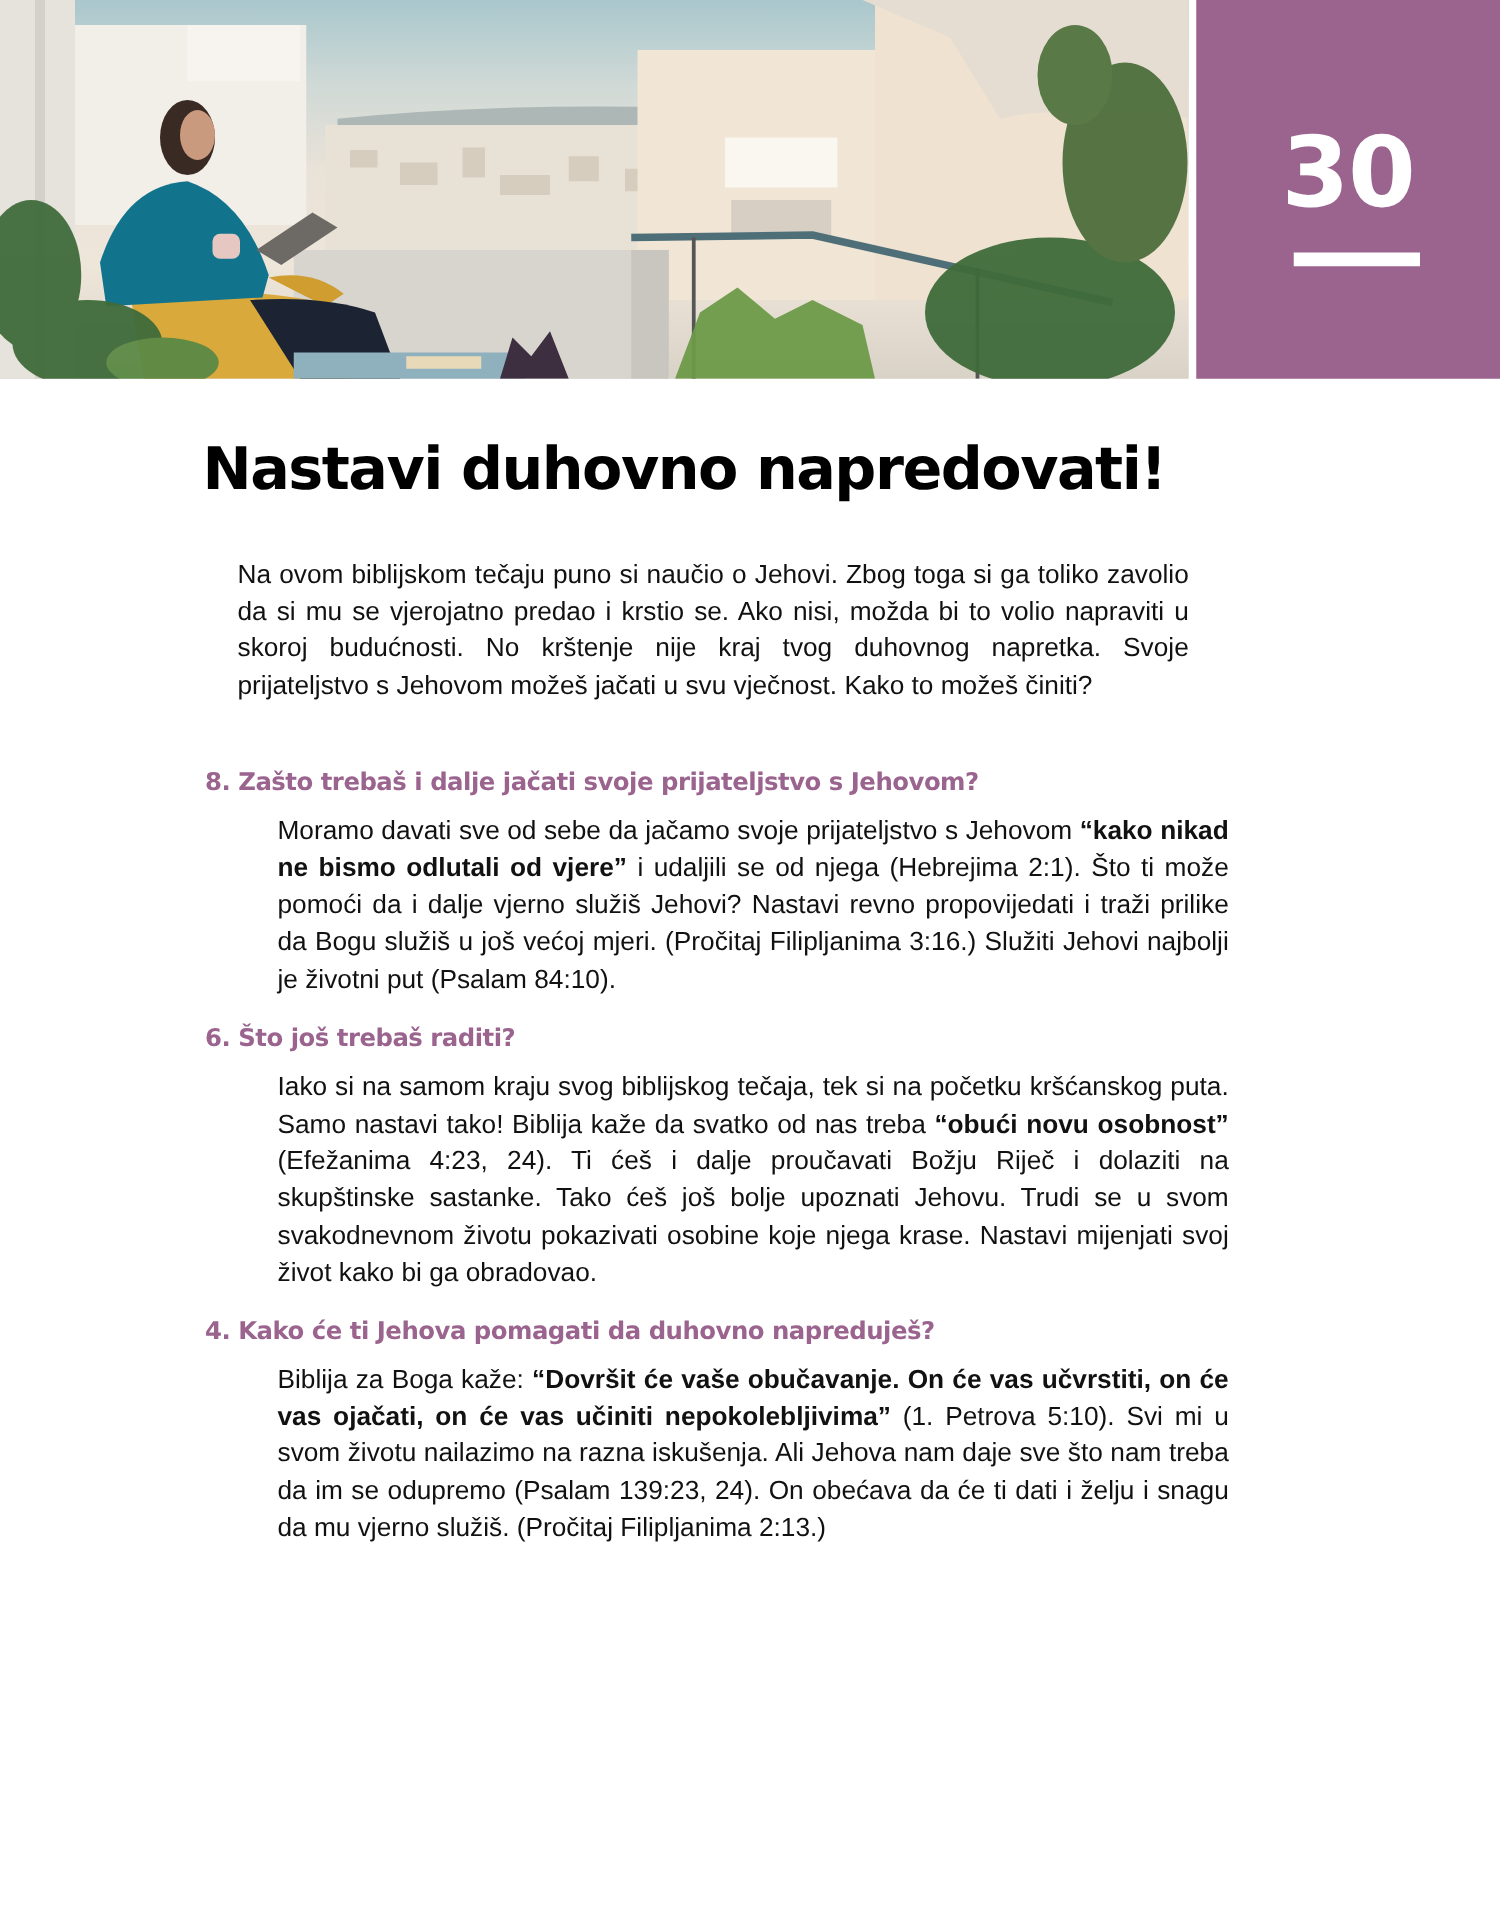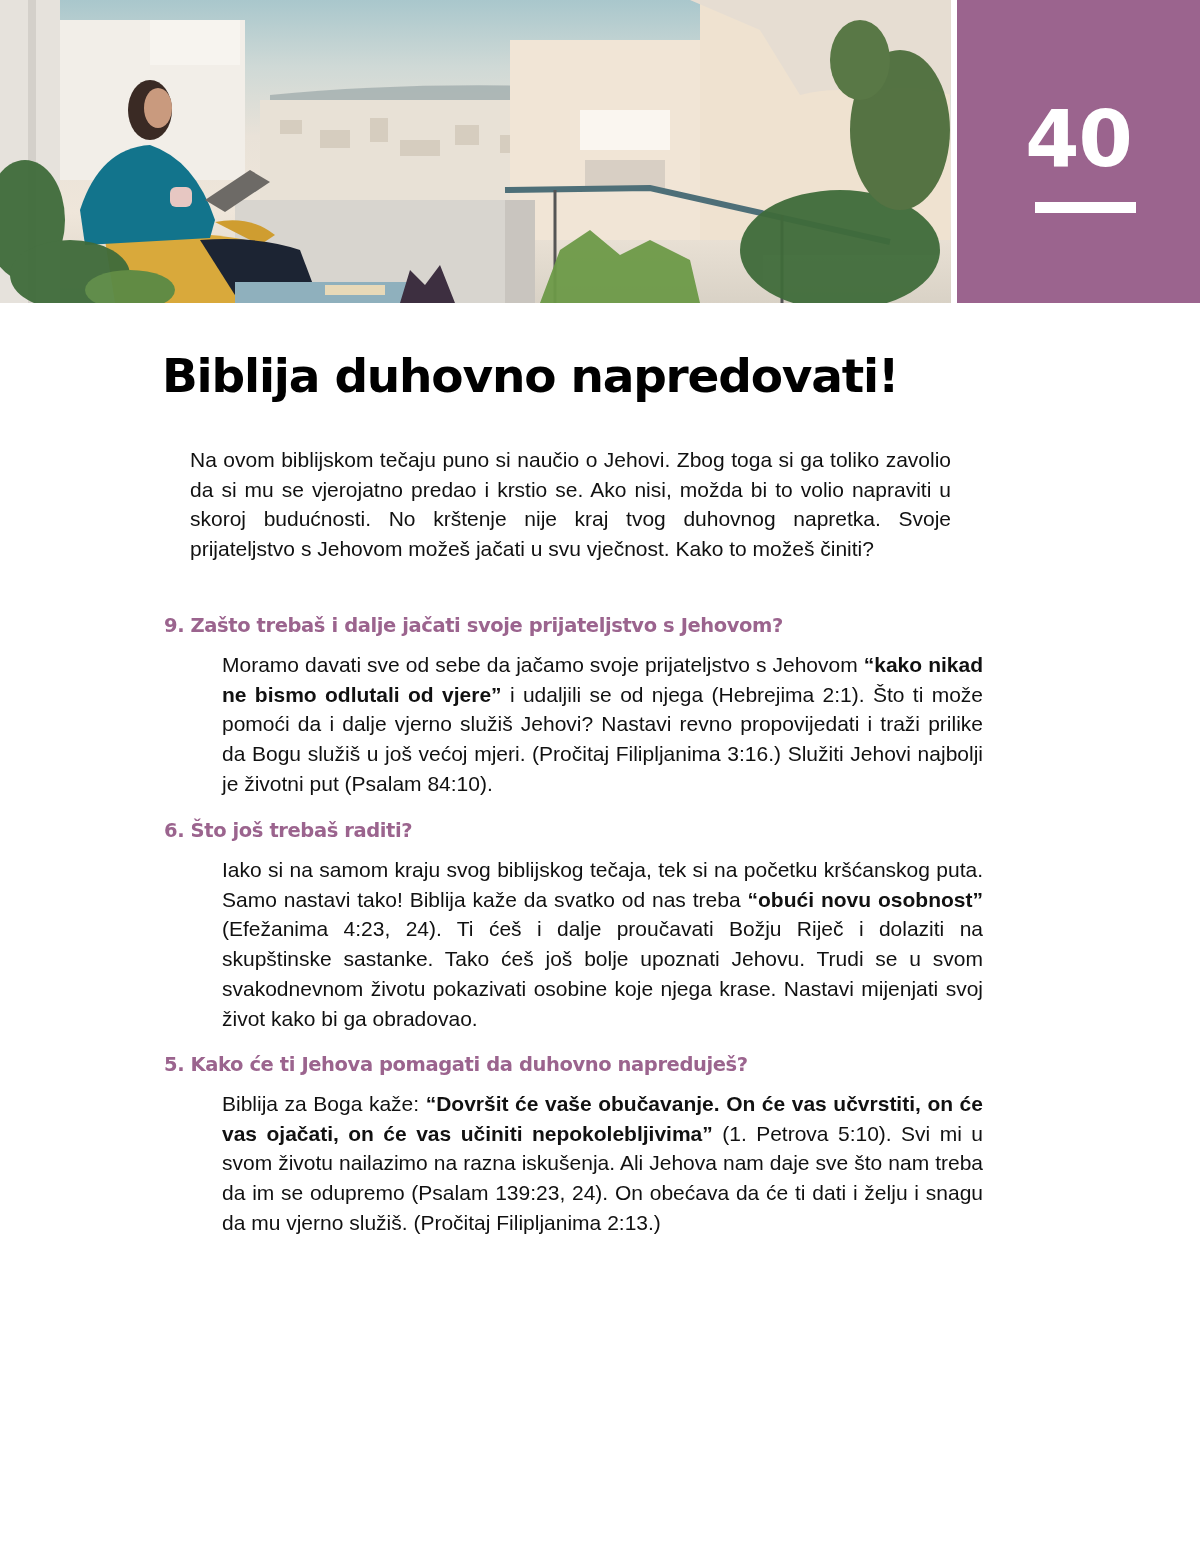--- a/index.html
+++ b/index.html
@@ -87,28 +87,28 @@
       <path d="M540 303 L560 250 L590 230 L620 255 L650 240 L690 260 L700 303 Z" fill="#6d9a48"></path>
       <ellipse cx="840" cy="250" rx="100" ry="60"></ellipse>
       <ellipse cx="900" cy="130" rx="50" ry="80" fill="#4d6e3c"></ellipse>
       <ellipse cx="860" cy="60" rx="30" ry="40" fill="#52733f"></ellipse>
     </g>
     <path d="M400 303 L410 270 L425 285 L440 265 L455 303 Z" fill="#3d2f40"></path>
   </svg>
 </div>
 
 <div class="chapter-panel">
-  <div class="chapter-number">40</div>
+  <div class="chapter-number">30</div>
   <div class="chapter-rule"></div>
 </div>
 
-<h1 class="page-title">Biblija duhovno napredovati!</h1>
+<h1 class="page-title">Nastavi duhovno napredovati!</h1>
 
 <p class="body-text intro">Na ovom biblijskom tečaju puno si naučio o Jehovi. Zbog toga si ga toliko zavolio da si mu se vjerojatno predao i krstio se. Ako nisi, možda bi to volio napraviti u skoroj budućnosti. No krštenje nije kraj tvog duhovnog napretka. Svoje prijateljstvo s Jehovom možeš jačati u svu vječnost. Kako to možeš činiti?</p>
 
-<h2 class="question q1">9. Zašto trebaš i dalje jačati svoje prijateljstvo s Jehovom?</h2>
+<h2 class="question q1">8. Zašto trebaš i dalje jačati svoje prijateljstvo s Jehovom?</h2>
 <p class="body-text answer a1"><span>Moramo davati sve od sebe da jačamo svoje prijateljstvo s Jehovom </span><span class="bold">“kako nikad ne bismo odlutali od vjere”</span><span> i udaljili se od njega (Hebrejima 2:1). Što ti može pomoći da i dalje vjerno služiš Jehovi? Nastavi revno propovijedati i traži prilike da Bogu služiš u još većoj mjeri. (Pročitaj Filipljanima 3:16.) Služiti Jehovi najbolji je životni put (Psalam 84:10).</span></p>
 
 <h2 class="question q2">6. Što još trebaš raditi?</h2>
 <p class="body-text answer a2"><span>Iako si na samom kraju svog biblijskog tečaja, tek si na početku kršćanskog puta. Samo nastavi tako! Biblija kaže da svatko od nas treba </span><span class="bold">“obući novu osobnost”</span><span> (Efežanima 4:23, 24). Ti ćeš i dalje proučavati Božju Riječ i dolaziti na skupštinske sastanke. Tako ćeš još bolje upoznati Jehovu. Trudi se u svom svakodnevnom životu pokazivati osobine koje njega krase. Nastavi mijenjati svoj život kako bi ga obradovao.</span></p>
 
-<h2 class="question q3">5. Kako će ti Jehova pomagati da duhovno napreduješ?</h2>
+<h2 class="question q3">4. Kako će ti Jehova pomagati da duhovno napreduješ?</h2>
 <p class="body-text answer a3"><span>Biblija za Boga kaže: </span><span class="bold">“Dovršit će vaše obučavanje. On će vas učvrstiti, on će vas ojačati, on će vas učiniti nepokolebljivima”</span><span> (1. Petrova 5:10). Svi mi u svom životu nailazimo na razna iskušenja. Ali Jehova nam daje sve što nam treba da im se odupremo (Psalam 139:23, 24). On obećava da će ti dati i želju i snagu da mu vjerno služiš. (Pročitaj Filipljanima 2:13.)</span></p>
 
 </body></html>

